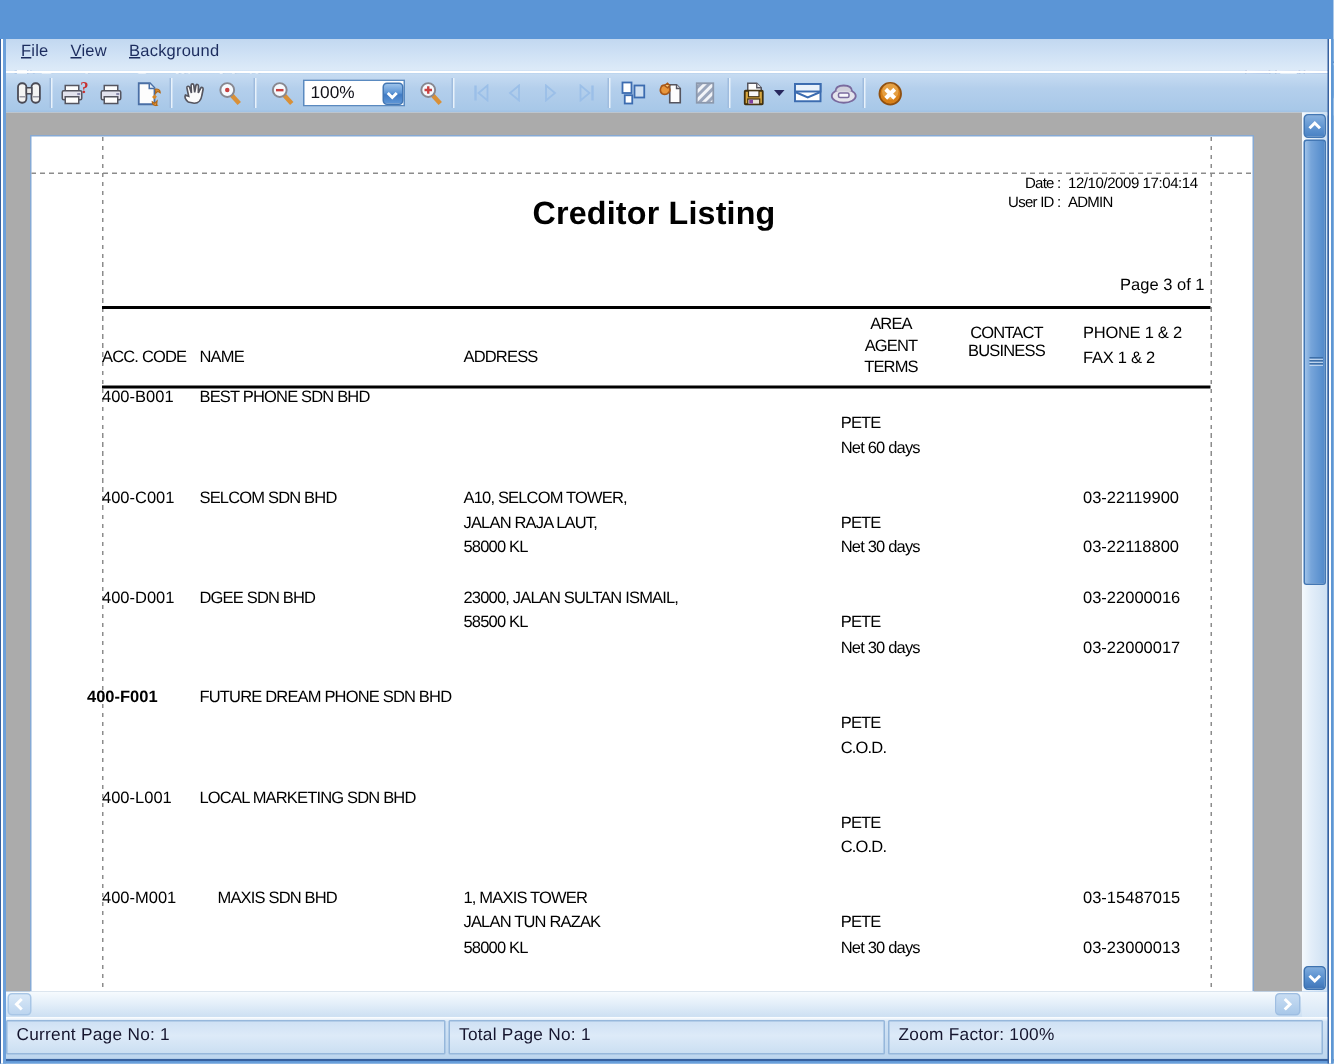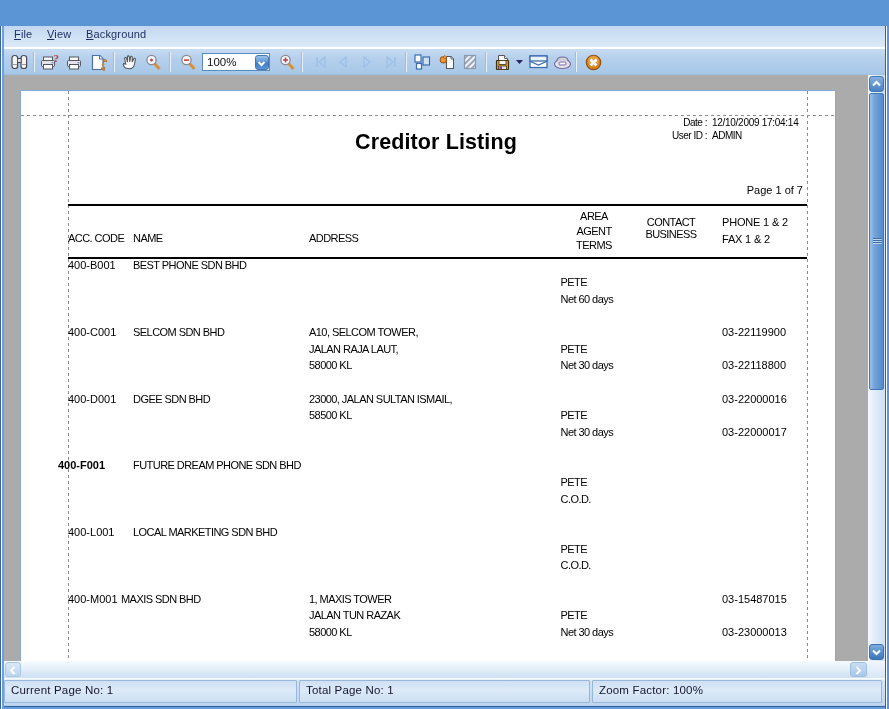--- a/index.html
+++ b/index.html
@@ -248,21 +248,21 @@
       <div class="dashv" style="left:785.5px"></div>
       <div class="dashh" style="top:24px"></div>
 
       <div class="rtd" style="right:128px; top:25.7px;">Date :</div>
       <div class="rtd num" style="left:691px; top:25.7px; letter-spacing:-0.28px;">12/10/2009 17:04:14</div>
       <div class="rtd" style="right:128px; top:39px;">User ID :</div>
       <div class="rtd" style="left:691px; top:39px;">ADMIN</div>
 
       <div class="rt" style="left:334px; top:39px; font-size:21.5px; font-weight:bold; letter-spacing:0.12px;">Creditor Listing</div>
 
-      <div class="rt" style="right:32px; top:93px; letter-spacing:0;">Page 1 of 7</div>
+      <div class="rt" style="right:32px; top:93px; letter-spacing:0;">Page 3 of 1</div>
 
       <div class="hl" style="top:113px"></div>
 
       <div class="rt" style="left:47px; top:141px;">ACC. CODE</div>
       <div class="rt" style="left:112px; top:141px;">NAME</div>
       <div class="rt" style="left:288px; top:141px;">ADDRESS</div>
       <div class="rt" style="left:543px; top:119px; width:60px; text-align:center;">AREA</div>
       <div class="rt" style="left:543px; top:133.7px; width:60px; text-align:center;">AGENT</div>
       <div class="rt" style="left:543px; top:148.4px; width:60px; text-align:center;">TERMS</div>
       <div class="rt" style="left:620px; top:125.1px; width:60px; text-align:center;">CONTACT</div>
@@ -300,21 +300,21 @@
       <div class="rt" style="left:112px; top:368.3px;">FUTURE DREAM PHONE SDN BHD</div>
       <div class="rt" style="left:539.5px; top:385.0px;">PETE</div>
       <div class="rt" style="left:539.5px; top:401.7px;">C.O.D.</div>
 
       <div class="rt num" style="left:47px; top:435.0px;">400-L001</div>
       <div class="rt" style="left:112px; top:435.0px;">LOCAL MARKETING SDN BHD</div>
       <div class="rt" style="left:539.5px; top:451.7px;">PETE</div>
       <div class="rt" style="left:539.5px; top:468.4px;">C.O.D.</div>
 
       <div class="rt num" style="left:47px; top:501.7px;">400-M001</div>
-      <div class="rt" style="left:100px; top:501.7px;">MAXIS SDN BHD</div>
+      <div class="rt" style="left:124px; top:501.7px;">MAXIS SDN BHD</div>
       <div class="rt" style="left:288px; top:501.7px;">1, MAXIS TOWER</div>
       <div class="rt" style="left:288px; top:518.4px;">JALAN TUN RAZAK</div>
       <div class="rt" style="left:288px; top:535.1px;">58000 KL</div>
       <div class="rt" style="left:539.5px; top:518.4px;">PETE</div>
       <div class="rt" style="left:539.5px; top:535.1px;">Net 30 days</div>
       <div class="rt num" style="left:701px; top:501.7px;">03-15487015</div>
       <div class="rt num" style="left:701px; top:535.1px;">03-23000013</div>
     </div>
   </div>
 

